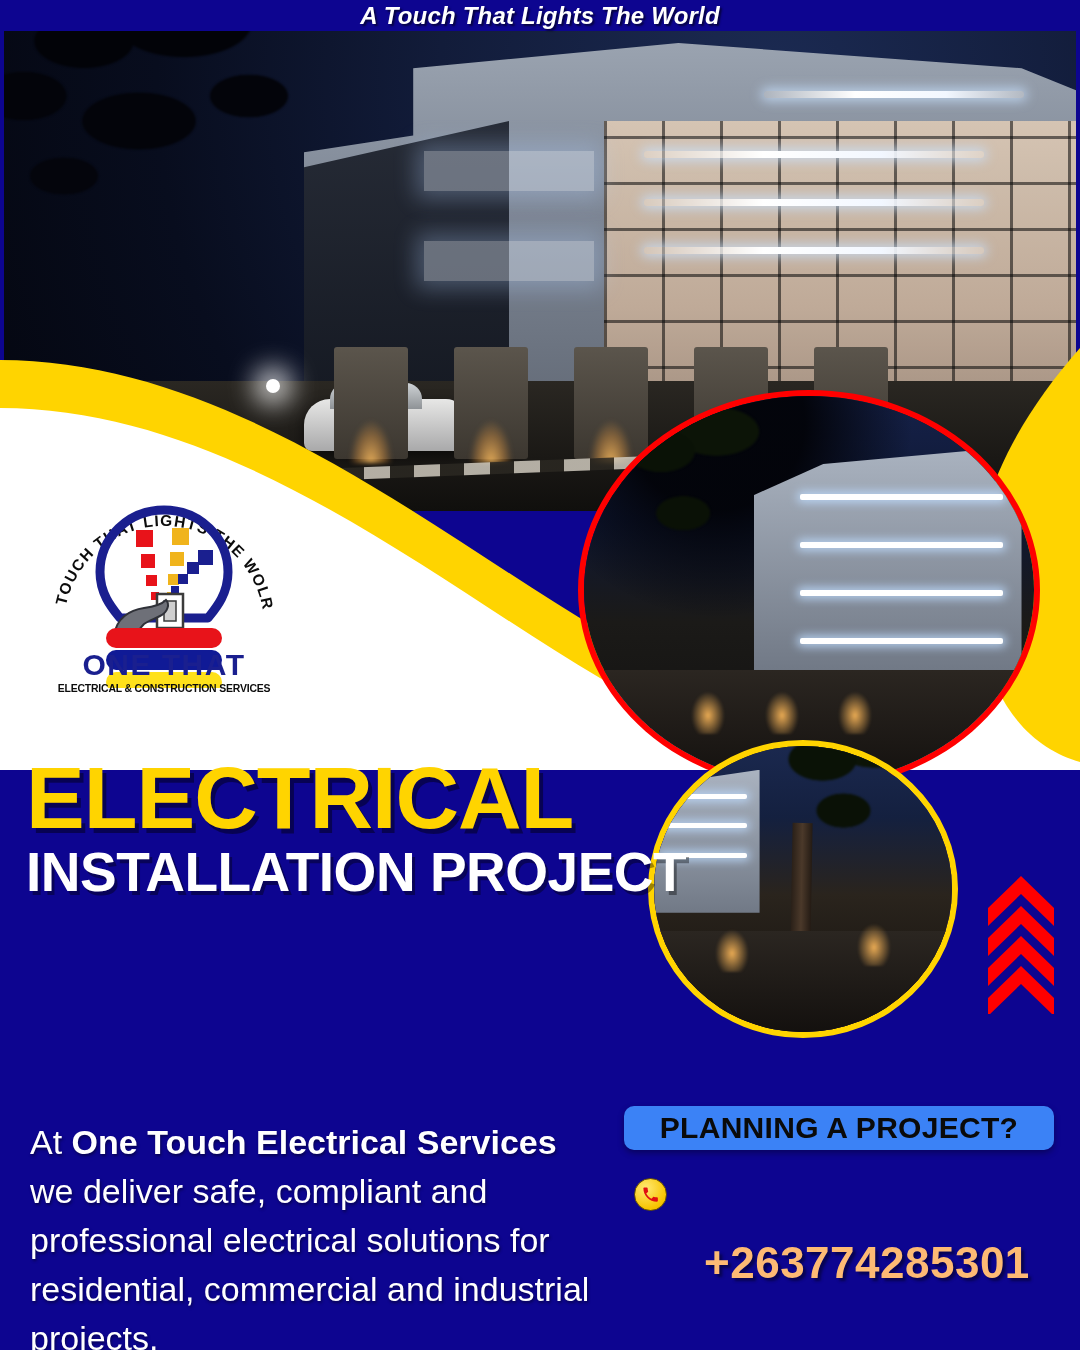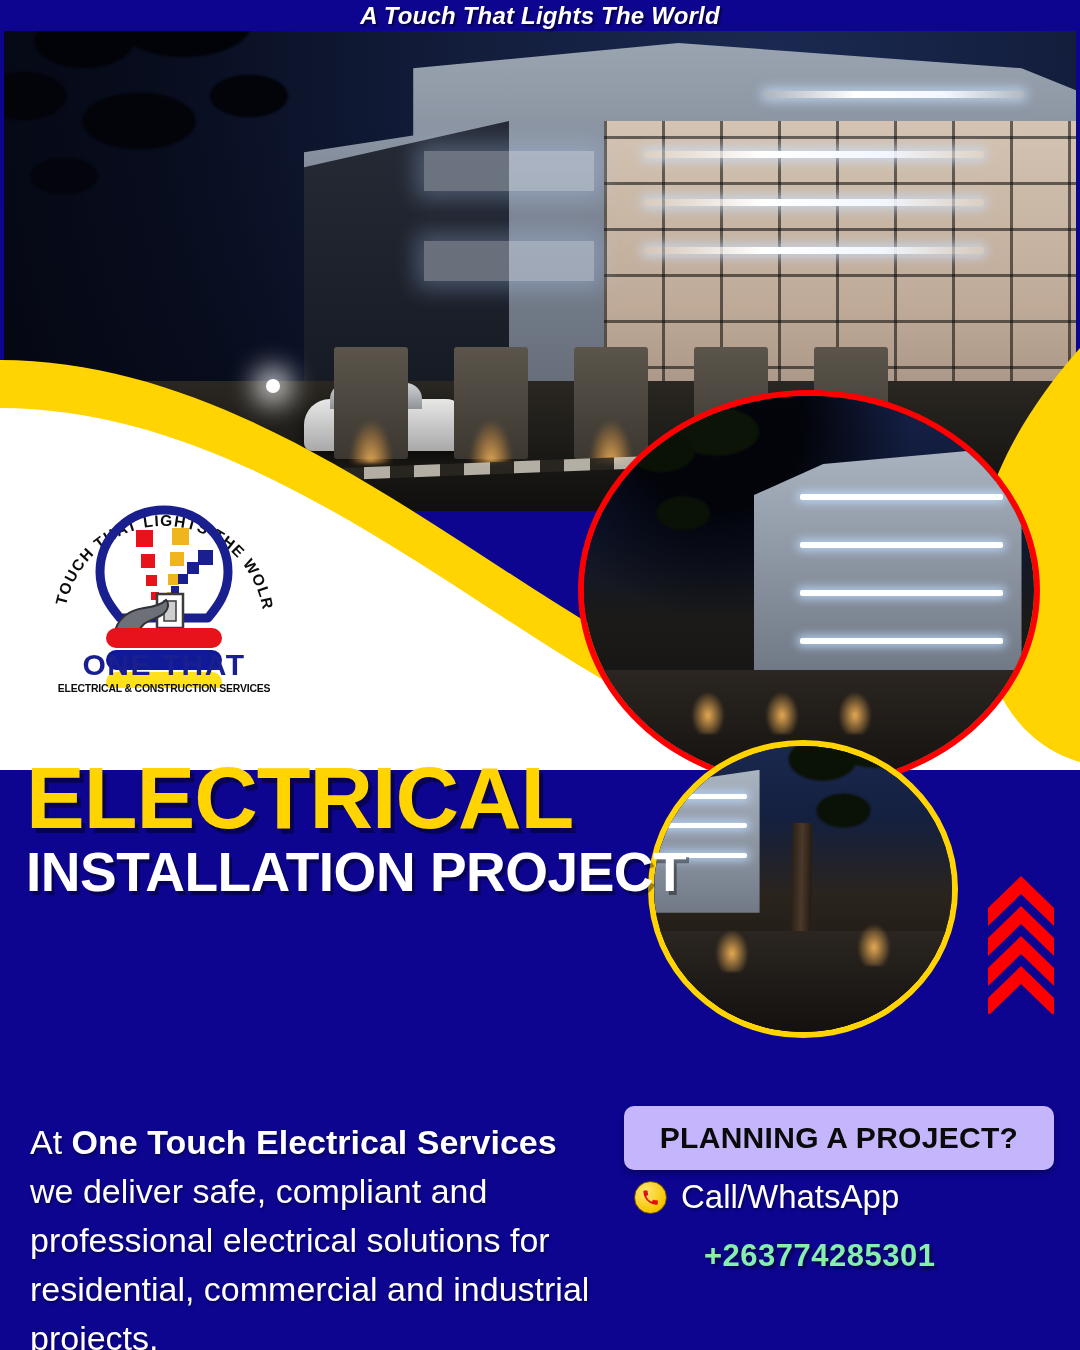--- a/index.html
+++ b/index.html
@@ -203,22 +203,22 @@
   }
   .copy2 {
     position:absolute; left:30px; top:1118px; width:578px; z-index:32;
     color:#ffffff; font-size:34px; line-height:1.44;
     text-shadow:1px 2px 3px rgba(0,0,0,.45);
   }
   .copy2 b { font-weight:bold; }
 
   
   .cta-pill {
-    position:absolute; left:624px; top:1106px; width:430px; height:64px;
-    background:#c4b5fd; border-radius:10px; z-index:32;
+    position:absolute; left:624px; top:1106px; width:430px; height:44px;
+    background:#3b82f6; border-radius:10px; z-index:32;
     display:flex; align-items:center; justify-content:center;
     box-shadow:0 3px 6px rgba(0,0,0,.35);
   }
   .cta-pill span {
     color:#0a0a0a; font-size:30px; font-weight:bold; letter-spacing:.3px;
   }
   .contact-row {
     position:absolute; left:634px; top:1178px; z-index:32;
     display:flex; align-items:center; gap:14px;
   }
@@ -227,21 +227,21 @@
     background:radial-gradient(circle at 35% 30%, #ffe873, #f7c400 70%, #e0ad00 100%);
     border:1.5px solid #6a5400;
     display:flex; align-items:center; justify-content:center;
   }
   .contact-row .cw {
     color:#ffffff; font-size:33px;
     text-shadow:1px 2px 3px rgba(0,0,0,.45);
   }
   .phone-num {
     position:absolute; left:704px; top:1238px; z-index:32;
-    color:#86efac; font-size:31px; font-weight:900; letter-spacing:.5px;
+    color:#fdba74; font-size:44px; font-weight:900; letter-spacing:.5px;
     text-shadow:3px 3px 3px rgba(0,0,0,.45);
   }
 
   
   .chevs { position:absolute; left:984px; top:874px; z-index:32; }
 
   
   .footer {
     position:absolute; left:0; top:1305px; width:1080px; height:45px;
     background:#0a0a0a; z-index:40;
@@ -398,21 +398,20 @@
   <div class="cta-pill">
     <span>PLANNING A PROJECT?</span>
   </div>
 
   <div class="contact-row">
     <span class="phone-ico">
       <svg width="19" height="19" viewBox="0 0 24 24">
         <path d="M6.6 10.8c1.5 2.9 3.7 5.1 6.6 6.6l2.2-2.2c.3-.3.7-.4 1.1-.2 1.2.4 2.5.6 3.8.6.6 0 1 .4 1 1V20c0 .6-.4 1-1 1C10.6 21 3 13.4 3 4c0-.6.4-1 1-1h3.4c.6 0 1 .4 1 1 0 1.3.2 2.6.6 3.8.1.4 0 .8-.2 1.1l-2.2 1.9z" fill="#e01010"></path>
       </svg>
     </span>
-    <span class="cw">Call/WhatsApp</span>
   </div>
 
   <div class="phone-num">+263774285301</div>
 
   <div class="chevs">
     <svg width="74" height="140" viewBox="0 0 74 140">
       <g fill="#ff0000">
         <path d="M37 2 L70 34 L70 52 L37 20 L4 52 L4 34 Z"></path>
         <path d="M37 32 L70 64 L70 82 L37 50 L4 82 L4 64 Z"></path>
         <path d="M37 62 L70 94 L70 112 L37 80 L4 112 L4 94 Z"></path>

